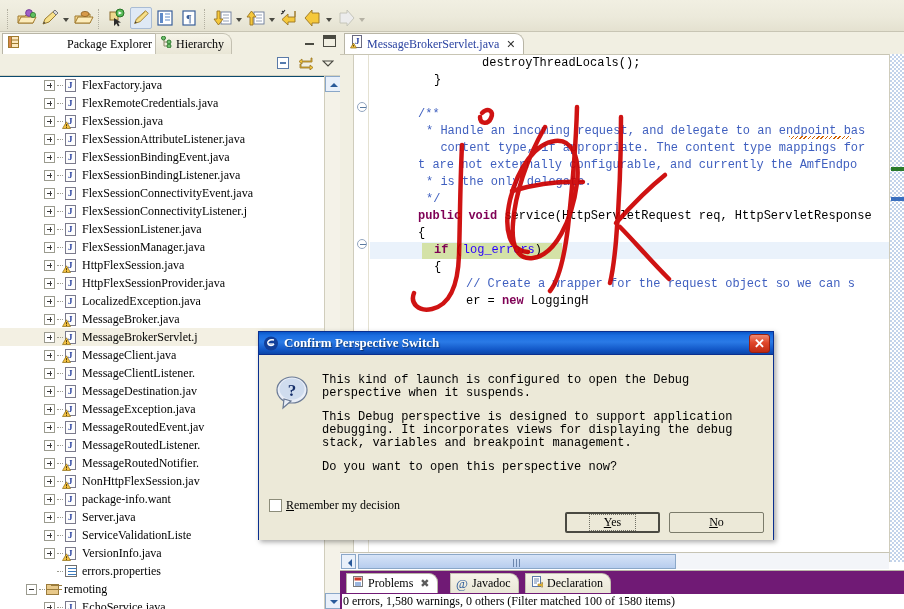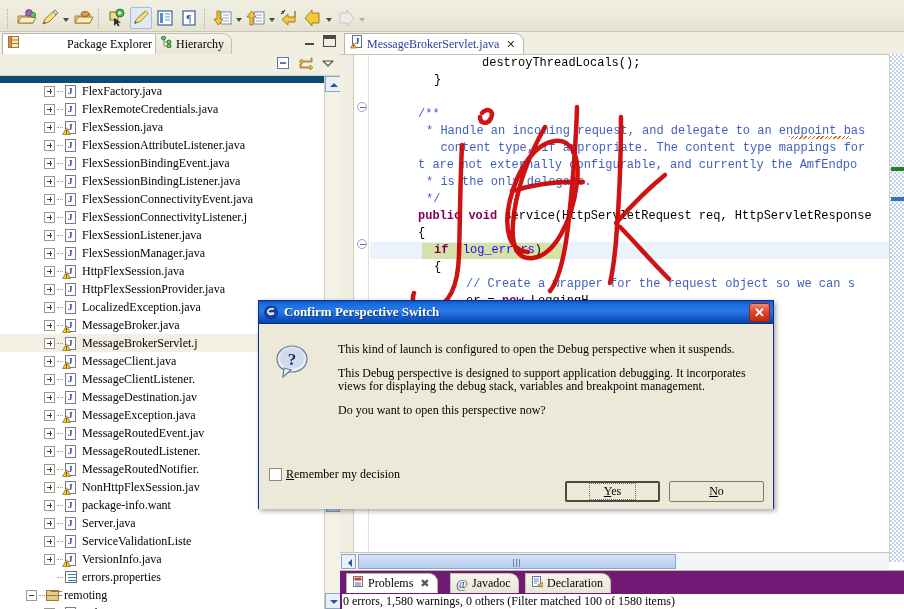--- a/index.html
+++ b/index.html
@@ -73,21 +73,21 @@
   .vb.min::after{ content:""; position:absolute; left:2px; bottom:2px; width:9px; height:2px; background:#4a4a42;}
   .vb.max{ border:1px solid #4a4a42; }
   .vb.max::after{ content:""; position:absolute; left:0; top:0; right:0; height:3px; background:#4a4a42;}
 
   .lp-toolrow { position:absolute; left:0; top:22px; width:340px; height:22px;
      background:#f1efe2; border-bottom:1px solid #d6d3c2;}
   .lp-toolrow .grp { position:absolute; right:6px; top:2px; display:flex; gap:8px; align-items:center;}
 
   .treearea {
     position:absolute; left:0; top:44px; width:340px; height:533px;
-    background:#ffffff; border-top:7px solid #0c4a6e;
+    background:#ffffff; border-top:1px solid #0c4a6e;
     overflow:hidden;
   }
   .trow {
     position:relative; height:18px; display:flex; align-items:center;
     white-space:nowrap; padding-left:2px;
     font-family:"Liberation Serif", serif; font-size:12px; color:#000;
   }
   .trow.sel { background:#f3f0e3; }
   .expander {
     width:11px; height:11px; flex:0 0 auto; margin-right:2px;
@@ -202,21 +202,21 @@
   .bp-tab.inactive { background:linear-gradient(to bottom,#f6f4e9,#e9e6d6);
      border:1px solid #c3c0b1; border-bottom:none; border-radius:0 9px 0 0;}
   .bp-status {
     position:absolute; left:2px; top:23px; width:562px; height:16px;
     background:#fff; font-family:"Liberation Serif",serif; font-size:12px;
     color:#000; white-space:nowrap; padding-left:1px;
   }
 
   
   .dialog {
-    position:absolute; left:258px; top:300px; width:516px; height:209px;
+    position:absolute; left:258px; top:331px; width:516px; height:209px;
     border:1px solid #0a2f8f;
     background:#14b8a6;
     box-shadow: 2px 2px 5px rgba(0,0,0,0.35);
   }
   .dlg-title {
     position:absolute; left:0; top:0; width:514px; height:23px;
     background: linear-gradient(to bottom,#0a57c8 0%, #1b6de0 16%, #2a7ae6 45%, #1257c7 80%, #0b46a8 100%);
     display:flex; align-items:center; padding-left:4px;
     border-bottom:1px solid #0a2f8f;
   }
@@ -233,21 +233,21 @@
     color:#fff; font-family:"Liberation Sans",sans-serif; font-weight:bold; font-size:13px;
     line-height:1;
   }
   .dlg-body { position:absolute; left:0; top:23px; width:514px; height:185px; background:#ece9d8; }
   .dlg-qicon { position:absolute; left:16px; top:20px; width:38px; height:38px; }
   .dlg-text {
     position:absolute; left:63px; top:19px; width:440px;
     font-family:"Liberation Serif",serif; font-size:12px; color:#000;
     line-height:13px;
   }
-  .dlg-text p { margin:0 0 11px 16px; }
+  .dlg-text p { margin:0 0 11px 0;font-family:Liberation Mono, monospace; }
   .dlg-check { position:absolute; left:10px; top:143px; display:flex; align-items:center; gap:4px;}
   .dlg-check .box { width:13px; height:13px; background:#fff; border:1px solid #8c8c7a; }
   .dlg-check .lbl { font-family:"Liberation Serif",serif; font-size:12px; color:#000;text-align:right;}
   .dlg-check .lbl u { text-decoration:underline; }
   .dlg-btns { position:absolute; right:9px; bottom:7px; display:flex; gap:9px; }
   .dbtn {
     width:95px; height:21px; background:#ece9d8; border:1px solid #7b7b6b;
     border-radius:2px; display:flex; align-items:center; justify-content:center;
     font-family:"Liberation Serif",serif; font-size:12px; color:#000;
   }

